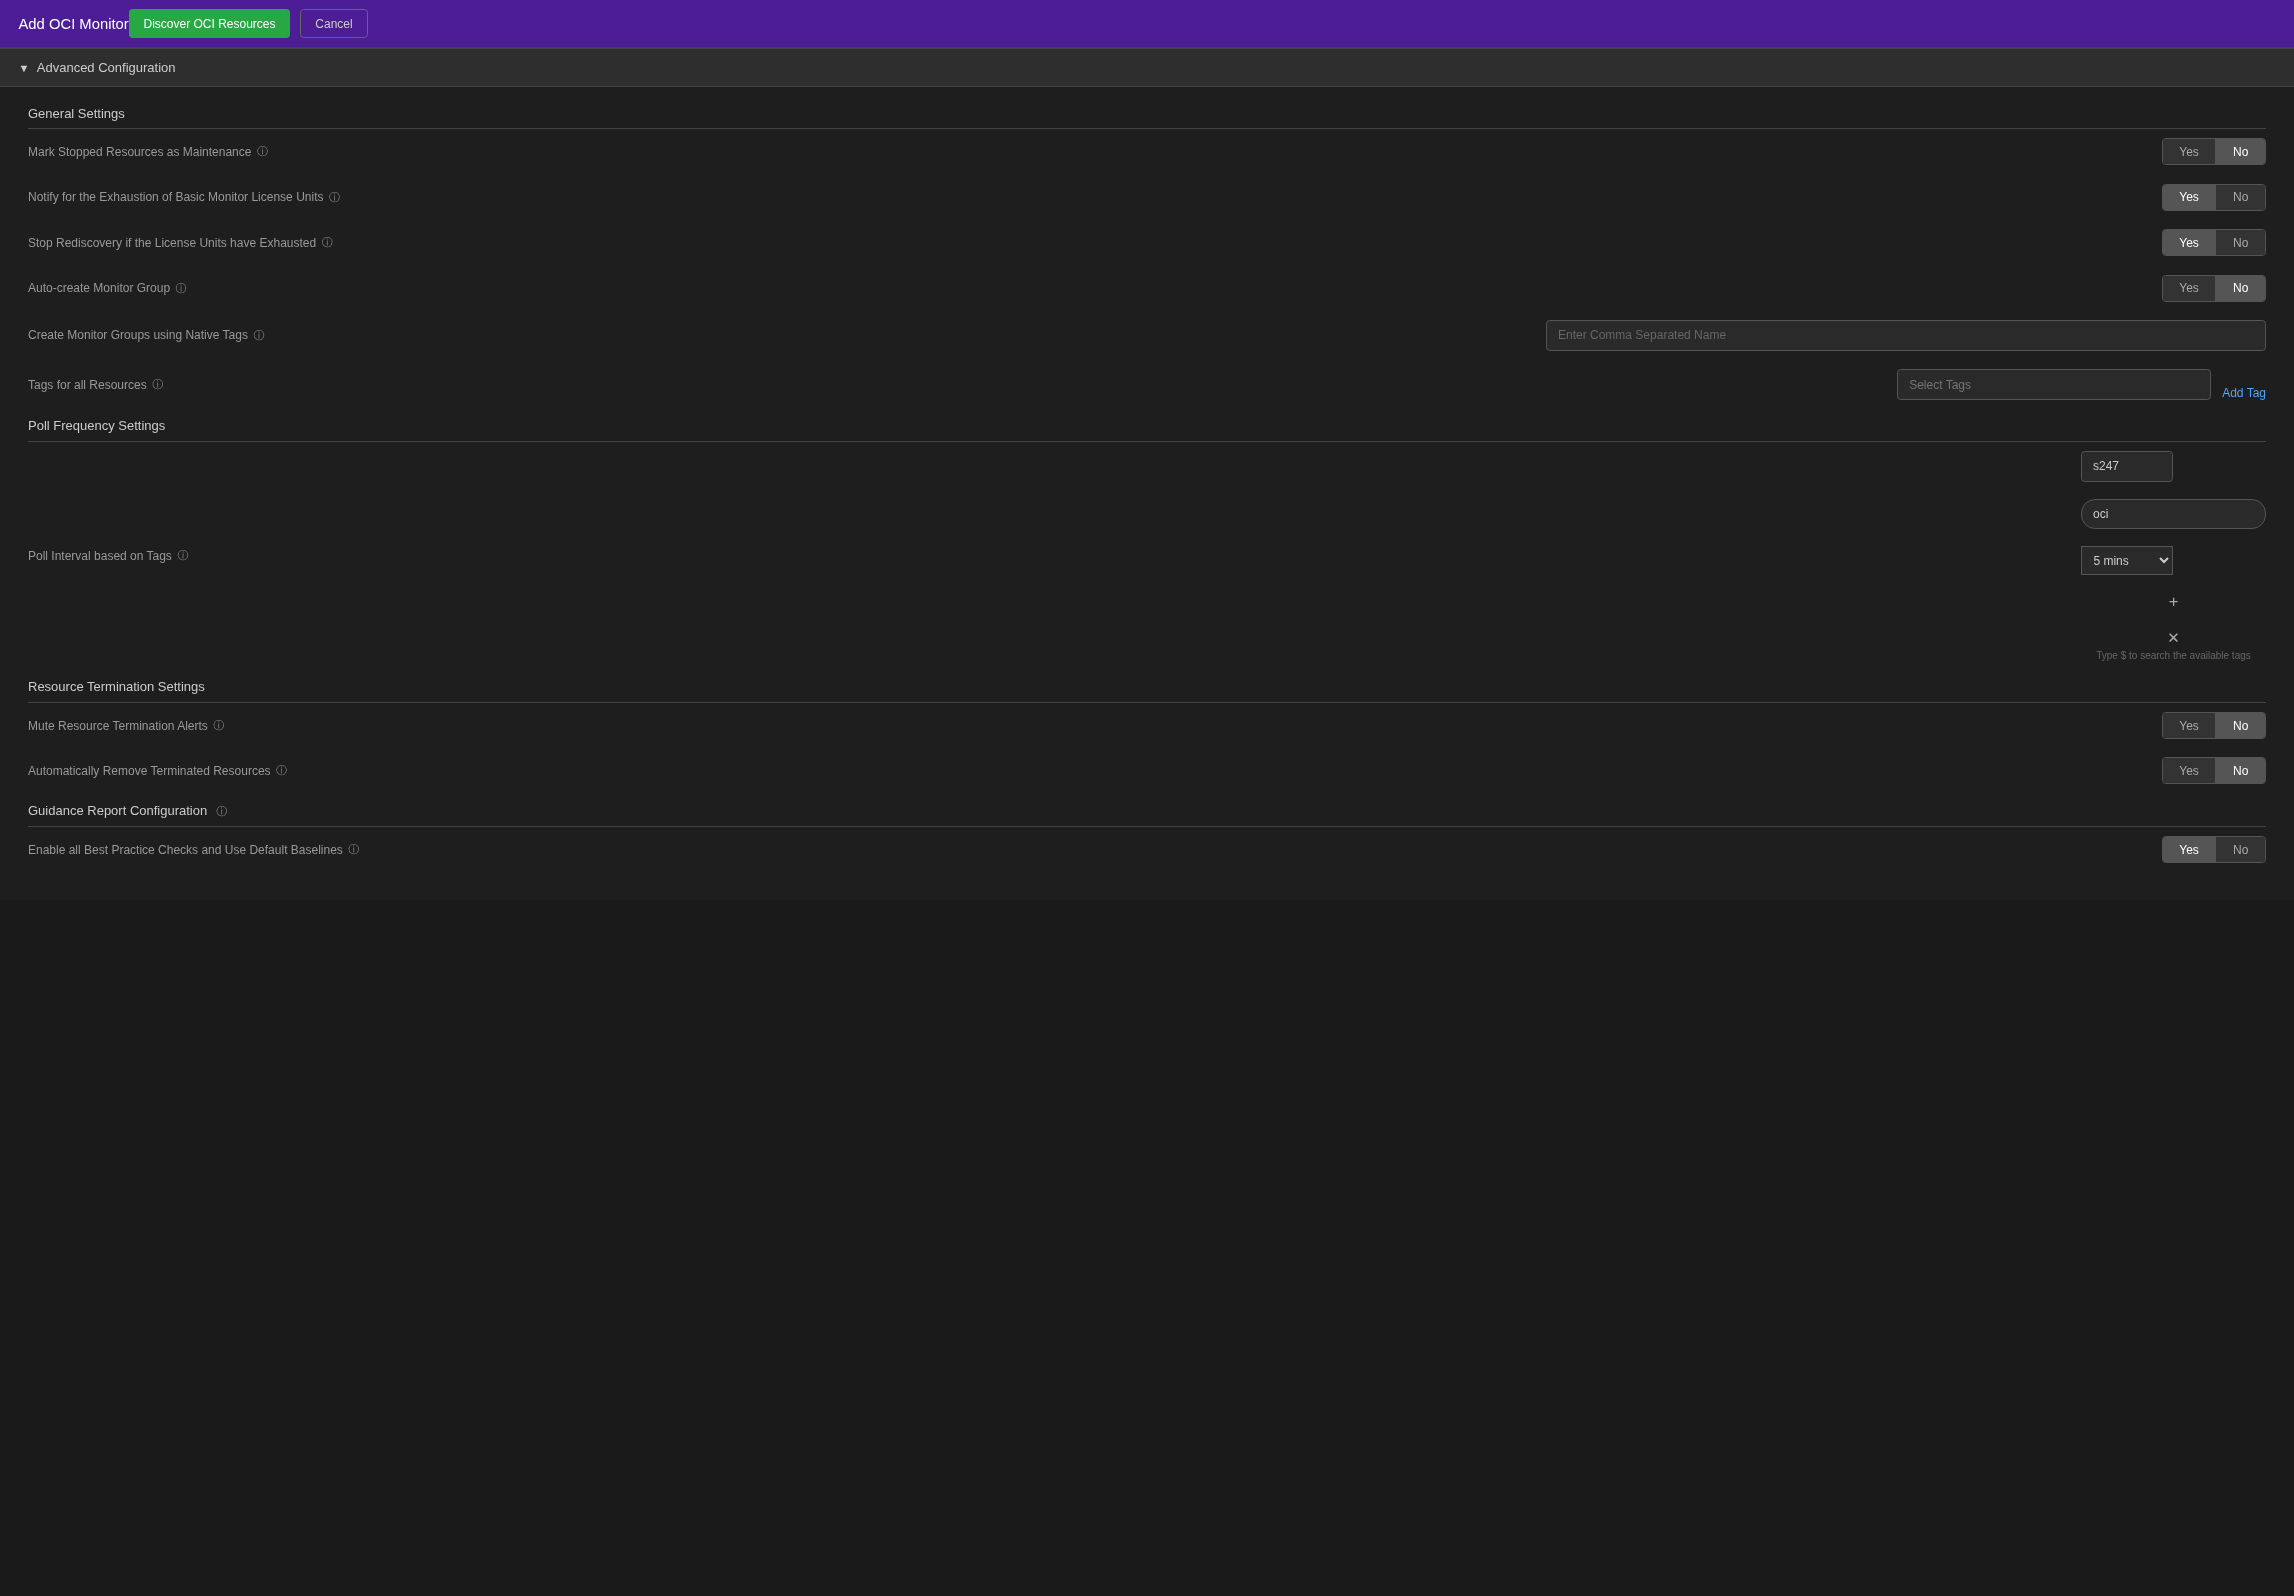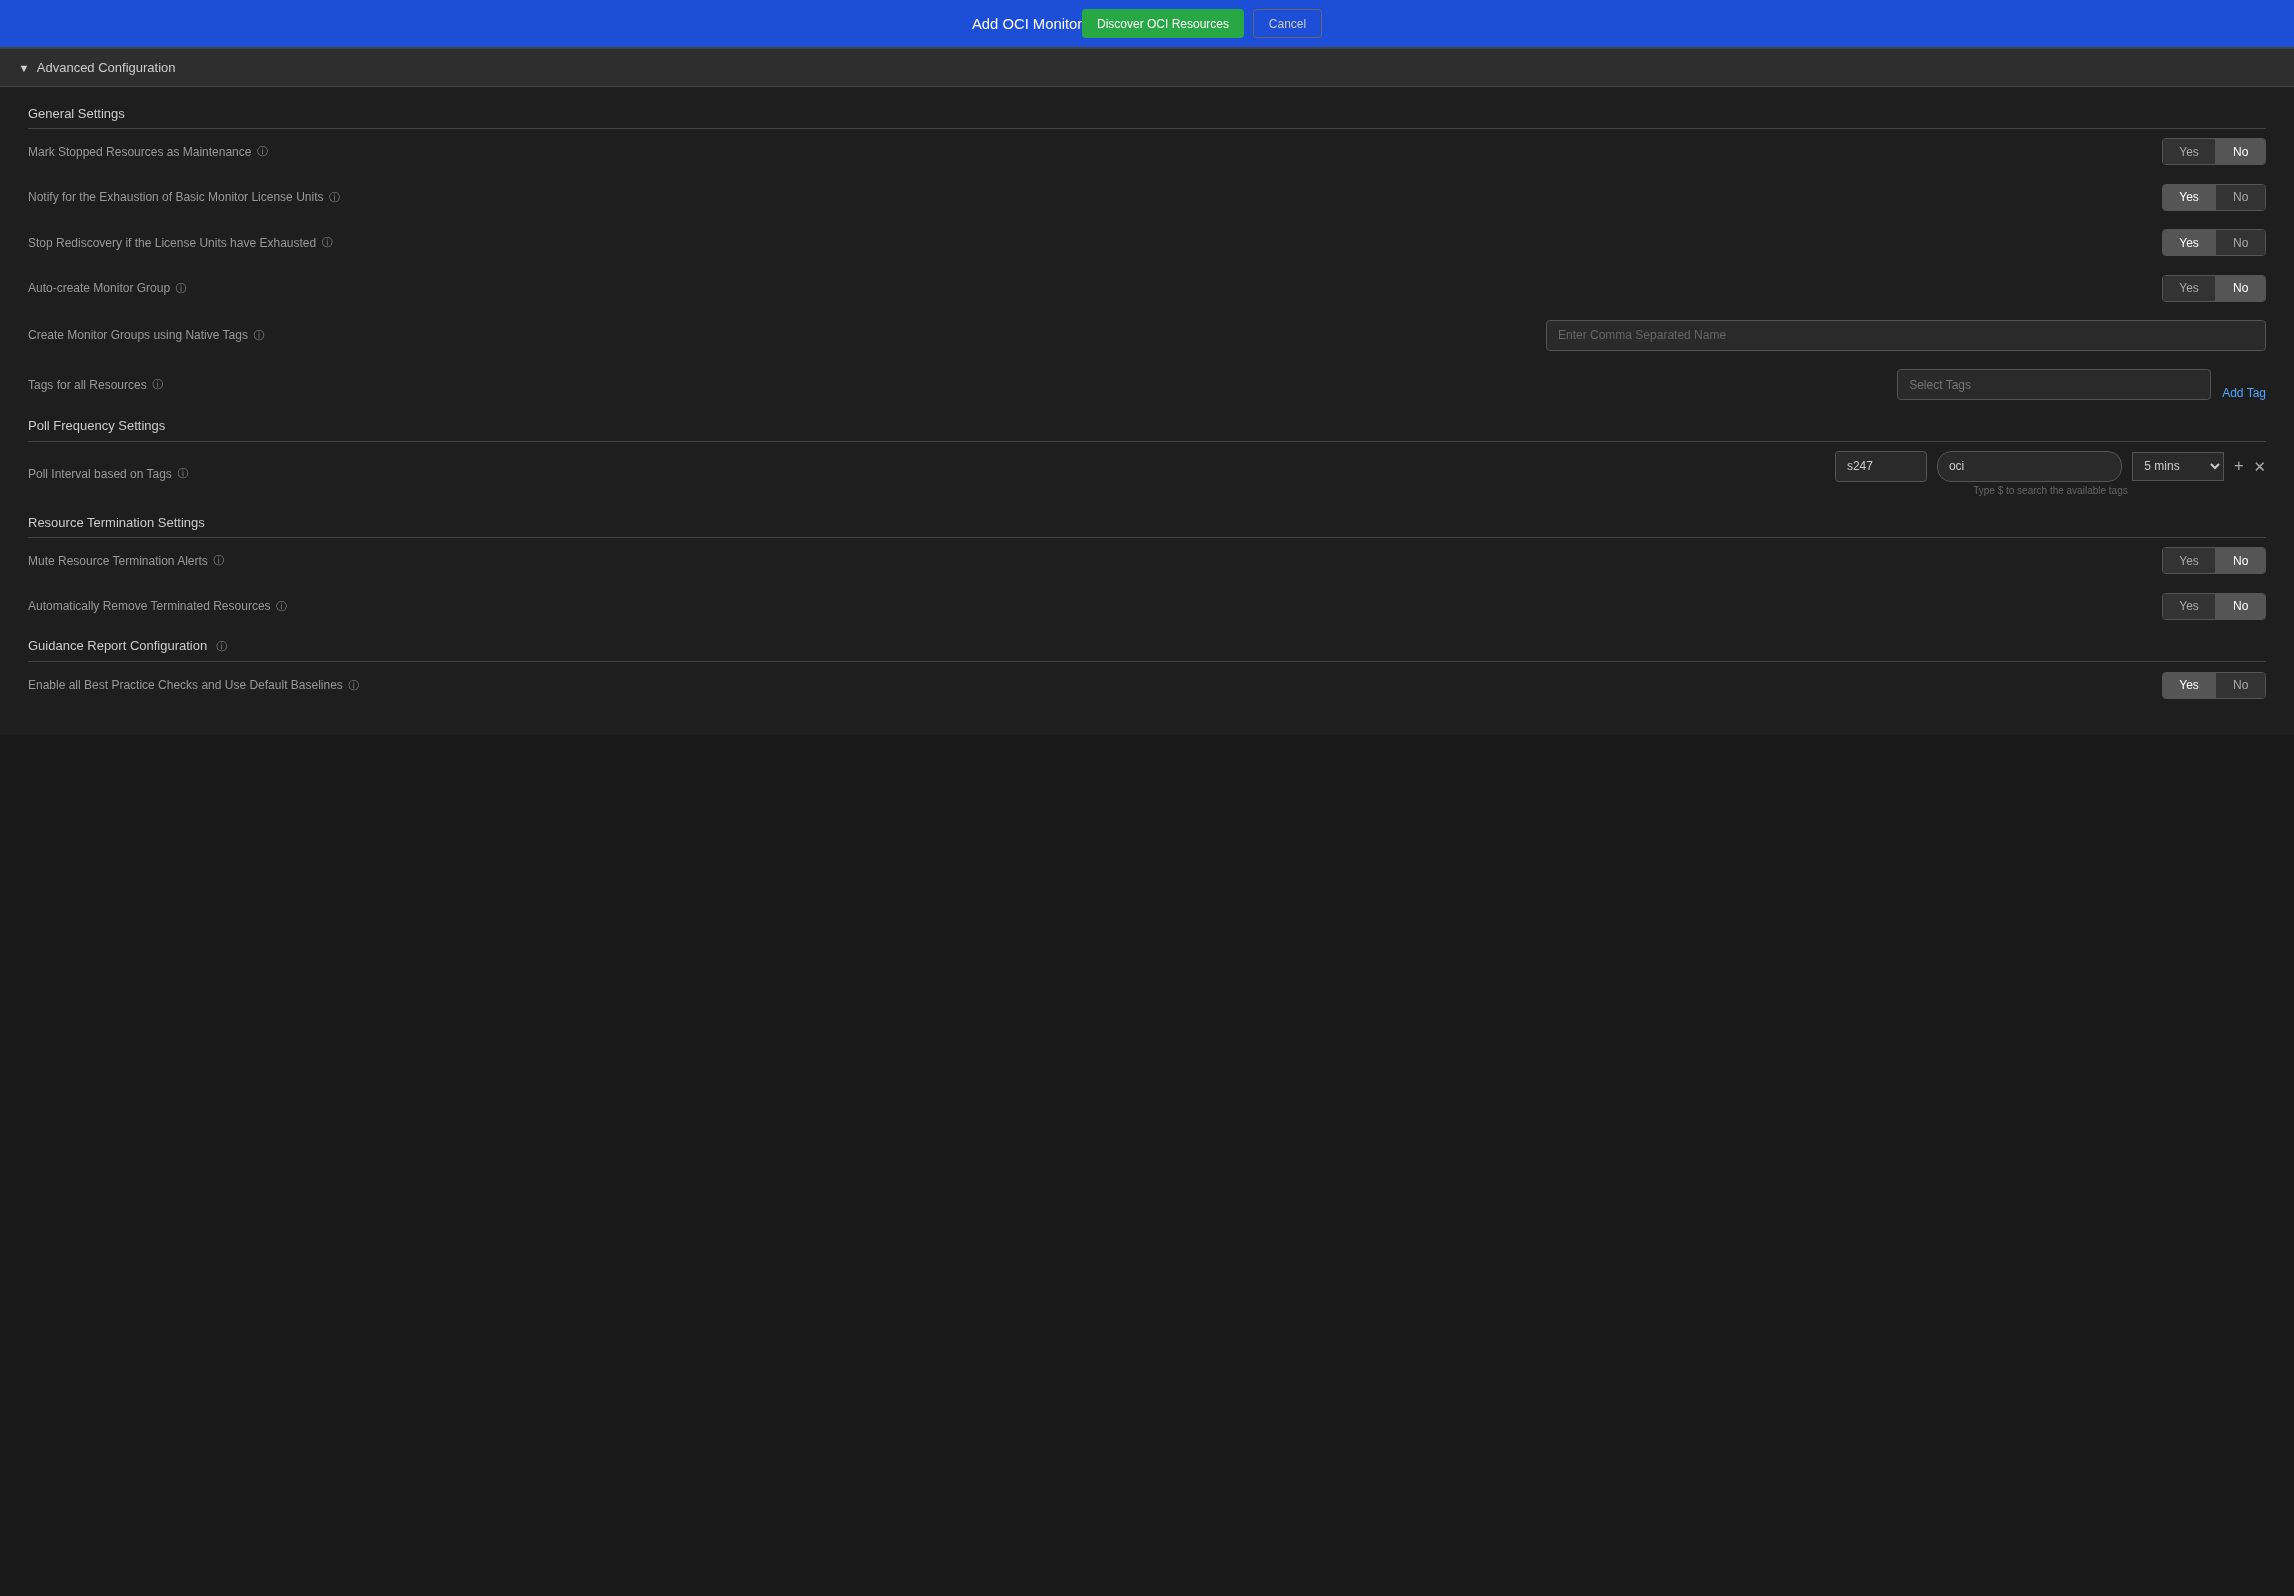--- a/index.html
+++ b/index.html
@@ -4,24 +4,24 @@
   <style>
     * { box-sizing: border-box; margin: 0; padding: 0; }
     body {
       background: #1a1a1a;
       color: #ccc;
       font-family: -apple-system, BlinkMacSystemFont, 'Segoe UI', sans-serif;
       font-size: 12px;
       min-height: 100vh;
     }
     .top-bar {
-      background: #1d4ed8;
-      display: flex;
-      align-items: center;
-      justify-content: center;
+      background: #4c1d95;
+      display: flex;
+      align-items: center;
+      justify-content: flex-start;
       padding: 9.2px 18.5px;
       border-bottom: 0.9px solid #444;
     }
     .top-bar-title {
       color: #fff;
       font-size: 14.8px;
       font-weight: 500;
     }
     .top-bar-actions {
       display: flex;
@@ -144,22 +144,22 @@
     }
     .add-tag-btn {
       color: #4da6ff;
       background: none;
       border: none;
       cursor: pointer;
       font-size: 12px;
     }
     .poll-row {
       display: flex;
-      align-items: center;
-      gap: 10px;
+      gap: 17px;
+      flex-direction: column;
     }
     .poll-input {
       background: #2a2a2a;
       border: 0.9px solid #555;
       color: #ccc;
       padding: 7.4px 11px;
       border-radius: 3.7px;
       font-size: 12px;
       width: 92px;
     }

